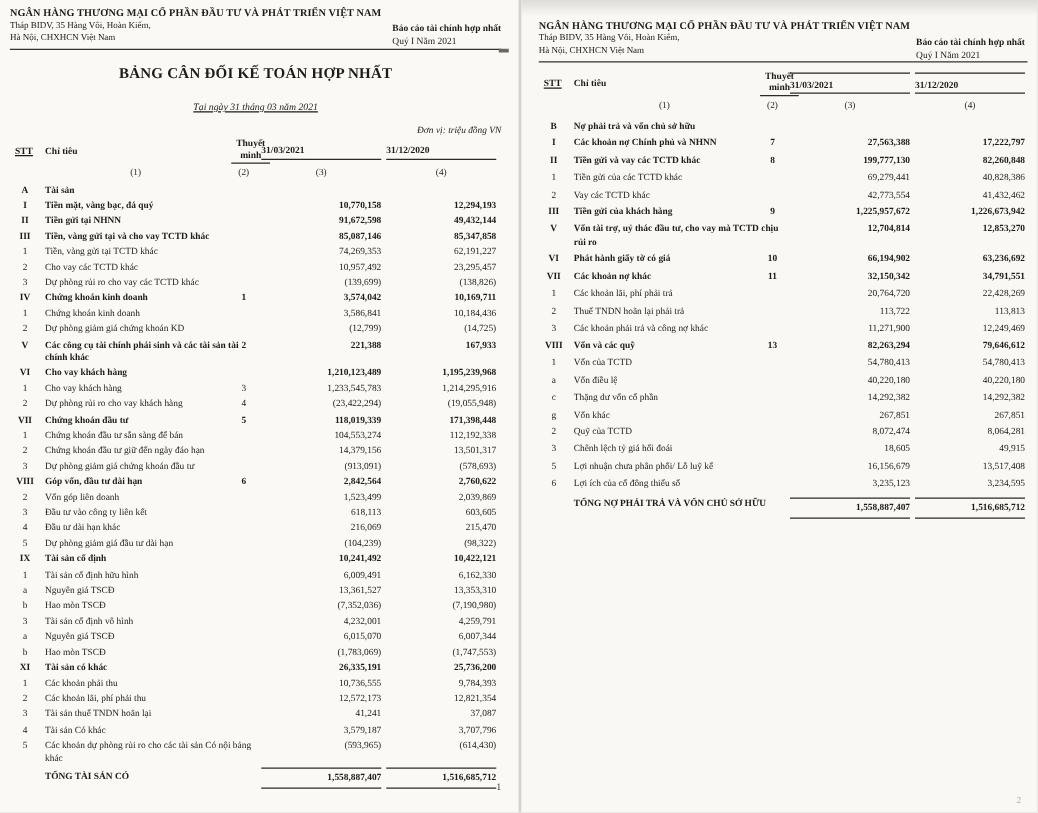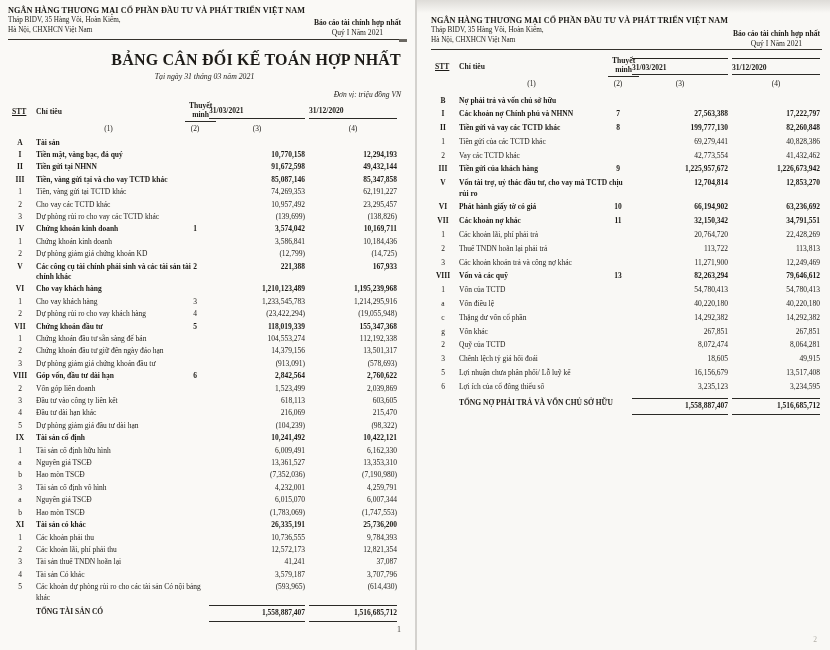--- a/index.html
+++ b/index.html
@@ -14,29 +14,29 @@
   .page.pl { padding:6px 14px 0 8px; background:#faf9f6; }
   .page.pr { padding:16px 8px 0 14px; border-left:2px solid #d4d2ce; }
   .page.pr::before {
     content:""; position:absolute; top:0; left:0; right:0; height:13px;
     background:linear-gradient(#dedcd8, rgba(222,220,216,0)); pointer-events:none;
   }
   .scan-mark { position:absolute; left:399px; top:39px; width:8px; height:2.5px; background:#6b6862; }
 
   .bank-name { font-weight:bold; font-size:8.2px; line-height:10px; letter-spacing:.1px; max-width:300px; }
   .addr { font-size:7.2px; line-height:9.5px; }
-  .report { position:absolute; text-align:center; }
+  .report { position:absolute; text-align:left; }
   .pl .report { top:18px; right:14px; }
   .pr .report { top:29px; right:10px; }
   .report .r1 { font-weight:bold; font-size:7.6px; line-height:9.5px; }
   .report .r2 { font-size:7.6px; line-height:9.5px; }
   .hrule { border-bottom:1.4px solid #35322c; margin-top:4px; }
 
-  .title { text-align:right; font-weight:bold; font-size:16px; margin-top:11px; letter-spacing:.2px; }
-  .subtitle { text-align:center; font-style:italic; font-size:7.8px; margin-top:3px; }
+  .title { text-align:center; font-weight:bold; font-size:12px; margin-top:11px; letter-spacing:.2px; }
+  .subtitle { text-align:center; font-style:italic; font-size:7.8px; margin-top:15px;text-decoration:underline; }
   .unit { text-align:right; font-style:italic; font-size:7.5px; margin-top:9px; }
 
   .grid { display:grid; grid-template-columns:24px 145px 20px 96px 88px; column-gap:4px; }
 
   .colhdr { align-items:center; margin-top:2px; }
   .pr .colhdr { margin-top:6px; }
   .h { font-weight:bold; font-size:7.6px; text-align:left; line-height:9px; }
   .h.c-stt { text-align:left; padding-left:4px;text-decoration:underline; }
   .hdr-note { display:inline-block; border-bottom:1px solid #2b2a26; padding:0 4px 1.5px; }
   .hdr-note span { display:block; }
@@ -204,21 +204,21 @@
           <span class="cell c-label">Dự phòng rủi ro cho vay khách hàng</span>
           <span class="cell c-note">4</span>
           <span class="cell c-v">(23,422,294)</span>
           <span class="cell c-v">(19,055,948)</span>
         </div>
         <div class="row grid b">
           <span class="cell c-stt">VII</span>
           <span class="cell c-label">Chứng khoán đầu tư</span>
           <span class="cell c-note">5</span>
           <span class="cell c-v">118,019,339</span>
-          <span class="cell c-v">155,347,368</span>
+          <span class="cell c-v">171,398,448</span>
         </div>
         <div class="row grid">
           <span class="cell c-stt">1</span>
           <span class="cell c-label">Chứng khoán đầu tư sẵn sàng để bán</span>
           <span class="cell c-note"></span>
           <span class="cell c-v">104,553,274</span>
           <span class="cell c-v">112,192,338</span>
         </div>
         <div class="row grid">
           <span class="cell c-stt">2</span>
@@ -476,21 +476,21 @@
         </div>
         <div class="row grid">
           <span class="cell c-stt">2</span>
           <span class="cell c-label">Thuế TNDN hoãn lại phải trả</span>
           <span class="cell c-note"></span>
           <span class="cell c-v">113,722</span>
           <span class="cell c-v">113,813</span>
         </div>
         <div class="row grid">
           <span class="cell c-stt">3</span>
-          <span class="cell c-label">Các khoản khoán trả và công nợ khác</span>
+          <span class="cell c-label">Các khoản phải trả và công nợ khác</span>
           <span class="cell c-note"></span>
           <span class="cell c-v">11,271,900</span>
           <span class="cell c-v">12,249,469</span>
         </div>
         <div class="row grid b">
           <span class="cell c-stt">VIII</span>
           <span class="cell c-label">Vốn và các quỹ</span>
           <span class="cell c-note">13</span>
           <span class="cell c-v">82,263,294</span>
           <span class="cell c-v">79,646,612</span>

